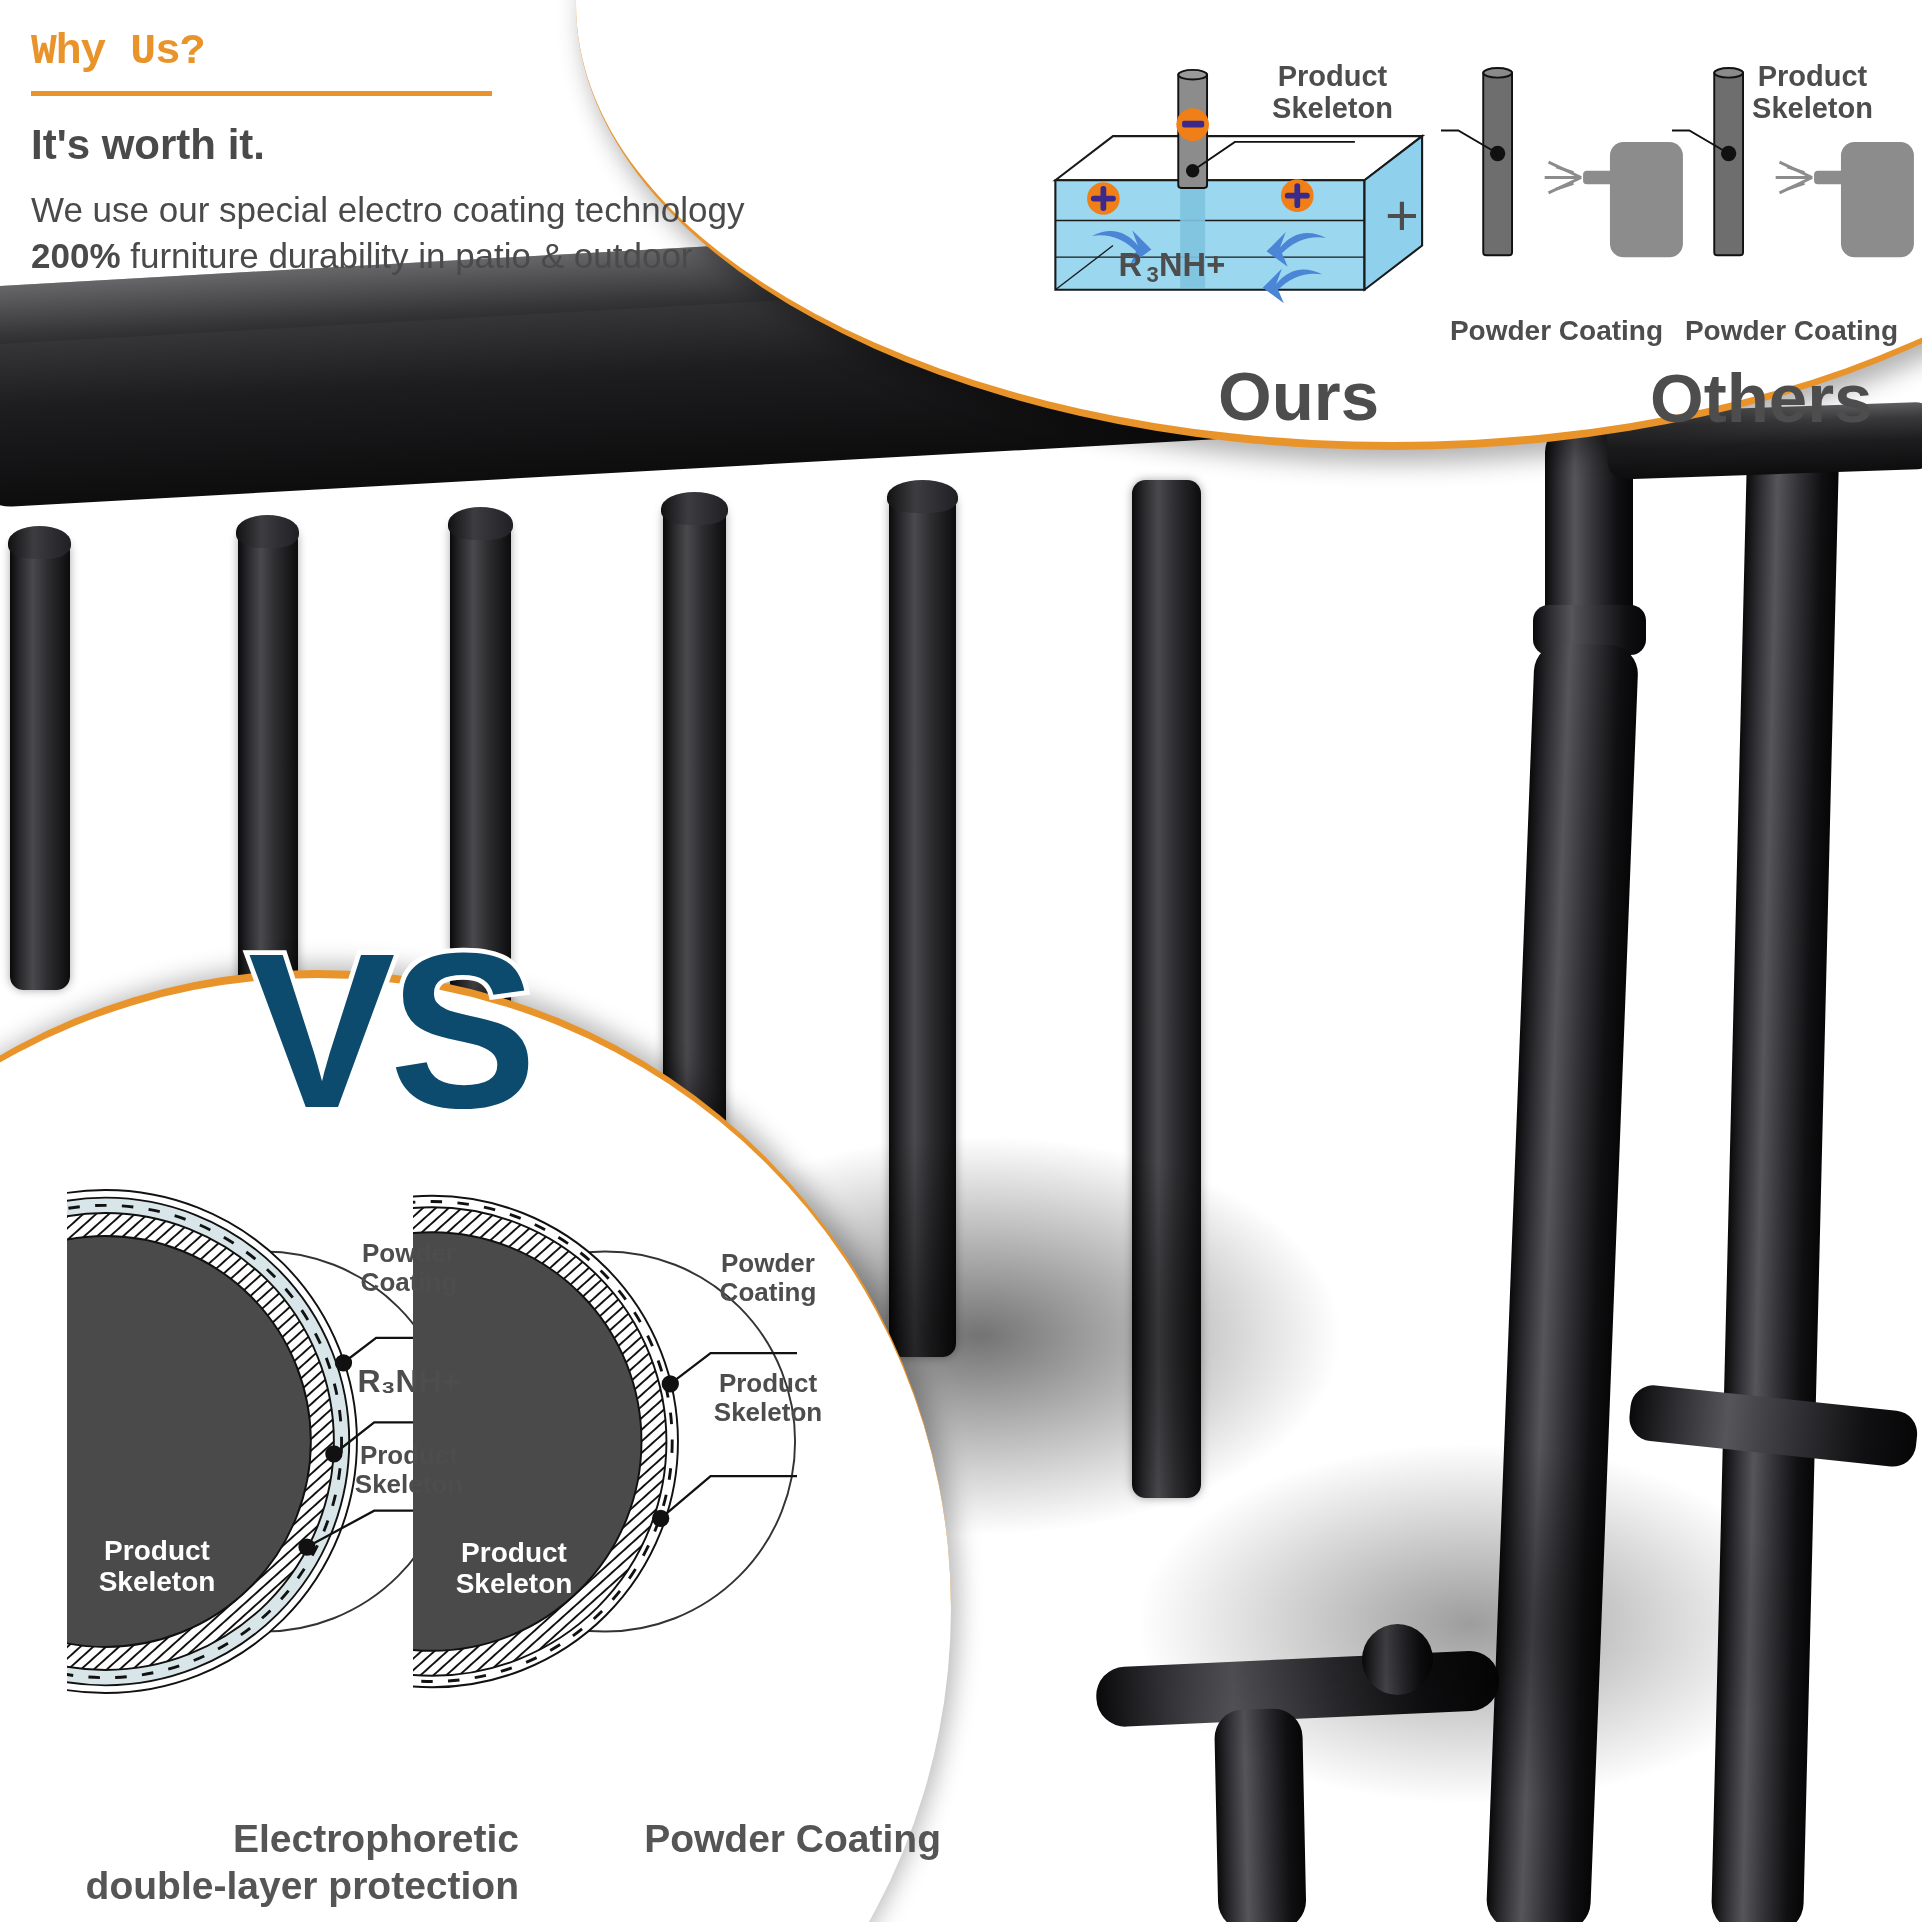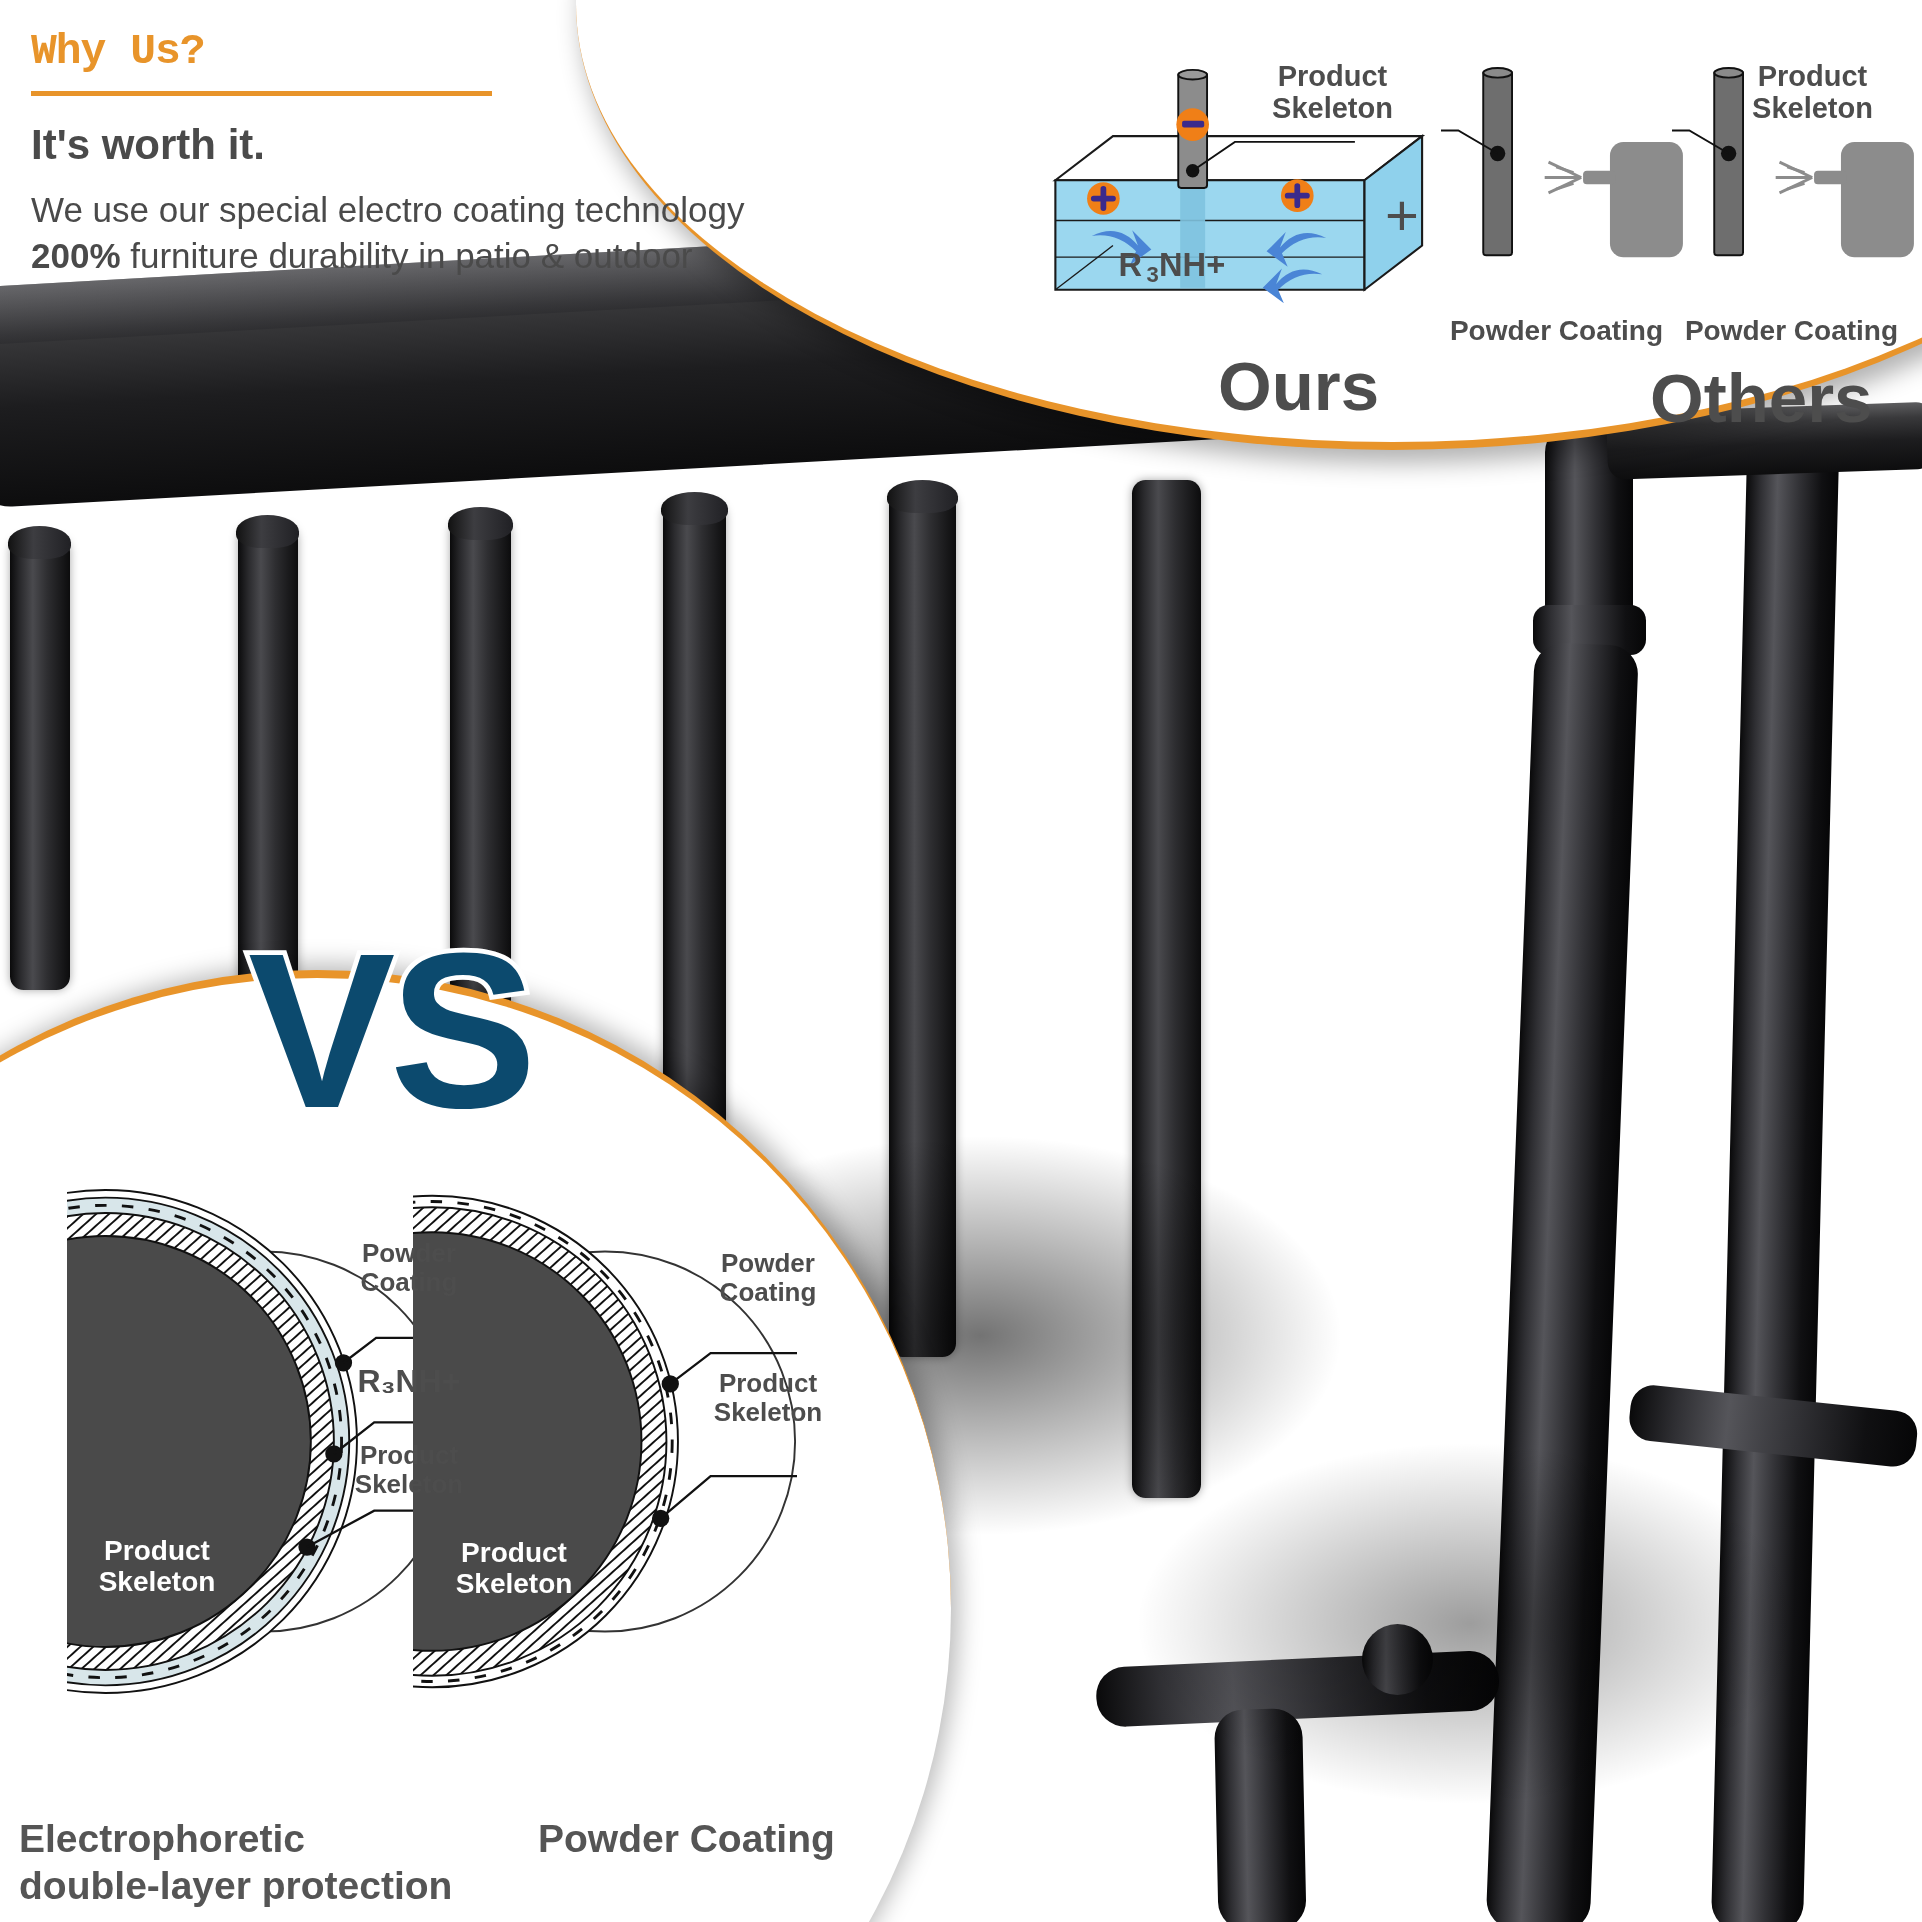--- a/index.html
+++ b/index.html
@@ -42,21 +42,21 @@
 
   
   .vs{position:absolute;left:248px;top:920px;z-index:40;
       font-size:221px;font-weight:bold;color:#0c4a6e;line-height:1;
       -webkit-text-stroke:9.6px #ffffff;paint-order:stroke fill;letter-spacing:-5.8px;}
 
   
   .lbl{position:absolute;color:#4d4d4d;font-weight:bold;text-align:center;line-height:1.12;z-index:30;}
   .lbl-w{position:absolute;color:#ffffff;font-weight:bold;text-align:center;line-height:1.12;z-index:34;}
   .big-lbl{position:absolute;color:#4d4d4d;font-weight:bold;z-index:30;}
-  .cap{position:absolute;color:#555;font-weight:bold;text-align:left;line-height:1.2;z-index:30;}
+  .cap{position:absolute;color:#555;font-weight:bold;text-align:right;line-height:1.2;z-index:30;}
 </style>
 </head>
 <body>
 
 <div id="stage">
 
   <div class="photo">
     <div class="photo-bg"></div>
 
     <div class="railbar" style="left:-38px;top:288px;width:1672px;height:221px;
@@ -155,21 +155,21 @@
       <path d="M146 115 L112 99"></path>
         <path d="M146 115 L108 115"></path>
         <path d="M146 115 L112 131"></path>
       <path d="M138 110 L120 104"></path>
         <path d="M138 121 L120 127"></path>
     </g>
   </svg>
 
   <div class="lbl" style="left:1398px;top:315px;width:317px;font-size:28px;">Powder Coating</div>
 
-  <div class="big-lbl" style="left:1218px;top:347px;font-size:69px;">Ours</div>
+  <div class="big-lbl" style="left:1218px;top:357px;font-size:69px;">Ours</div>
 
   <div class="lbl" style="left:1702px;top:60px;width:221px;font-size:29px;">
     <span style="white-space:pre-line;">Product
 Skeleton</span>
   </div>
 
   <svg class="top-diagram" style="left:1672px;top:67px;width:288px;height:221px;" viewBox="0 0 300 230">
     <rect x="44" y="4" width="30" height="192" rx="3" fill="#6E6E6E" stroke="#111" stroke-width="2"></rect>
     <ellipse cx="59" cy="6" rx="15" ry="5" fill="#8a8a8a" stroke="#111" stroke-width="2"></ellipse>
     <circle cx="59" cy="90" r="8" fill="#111"></circle>

